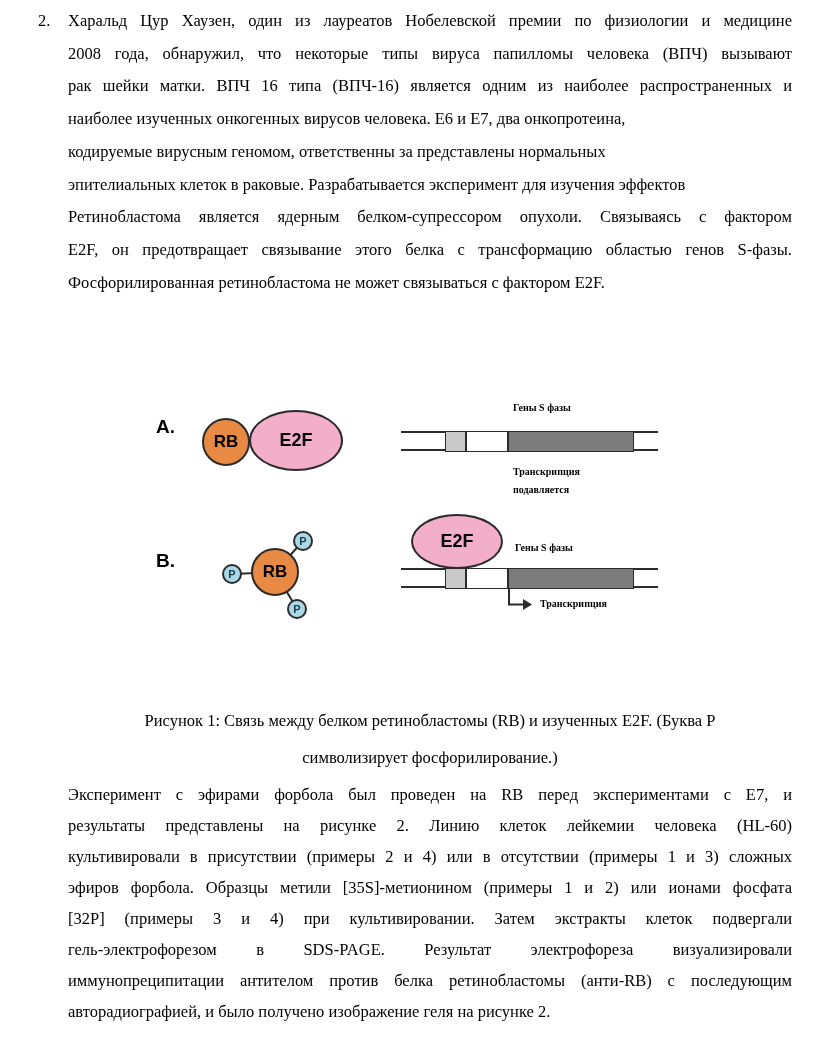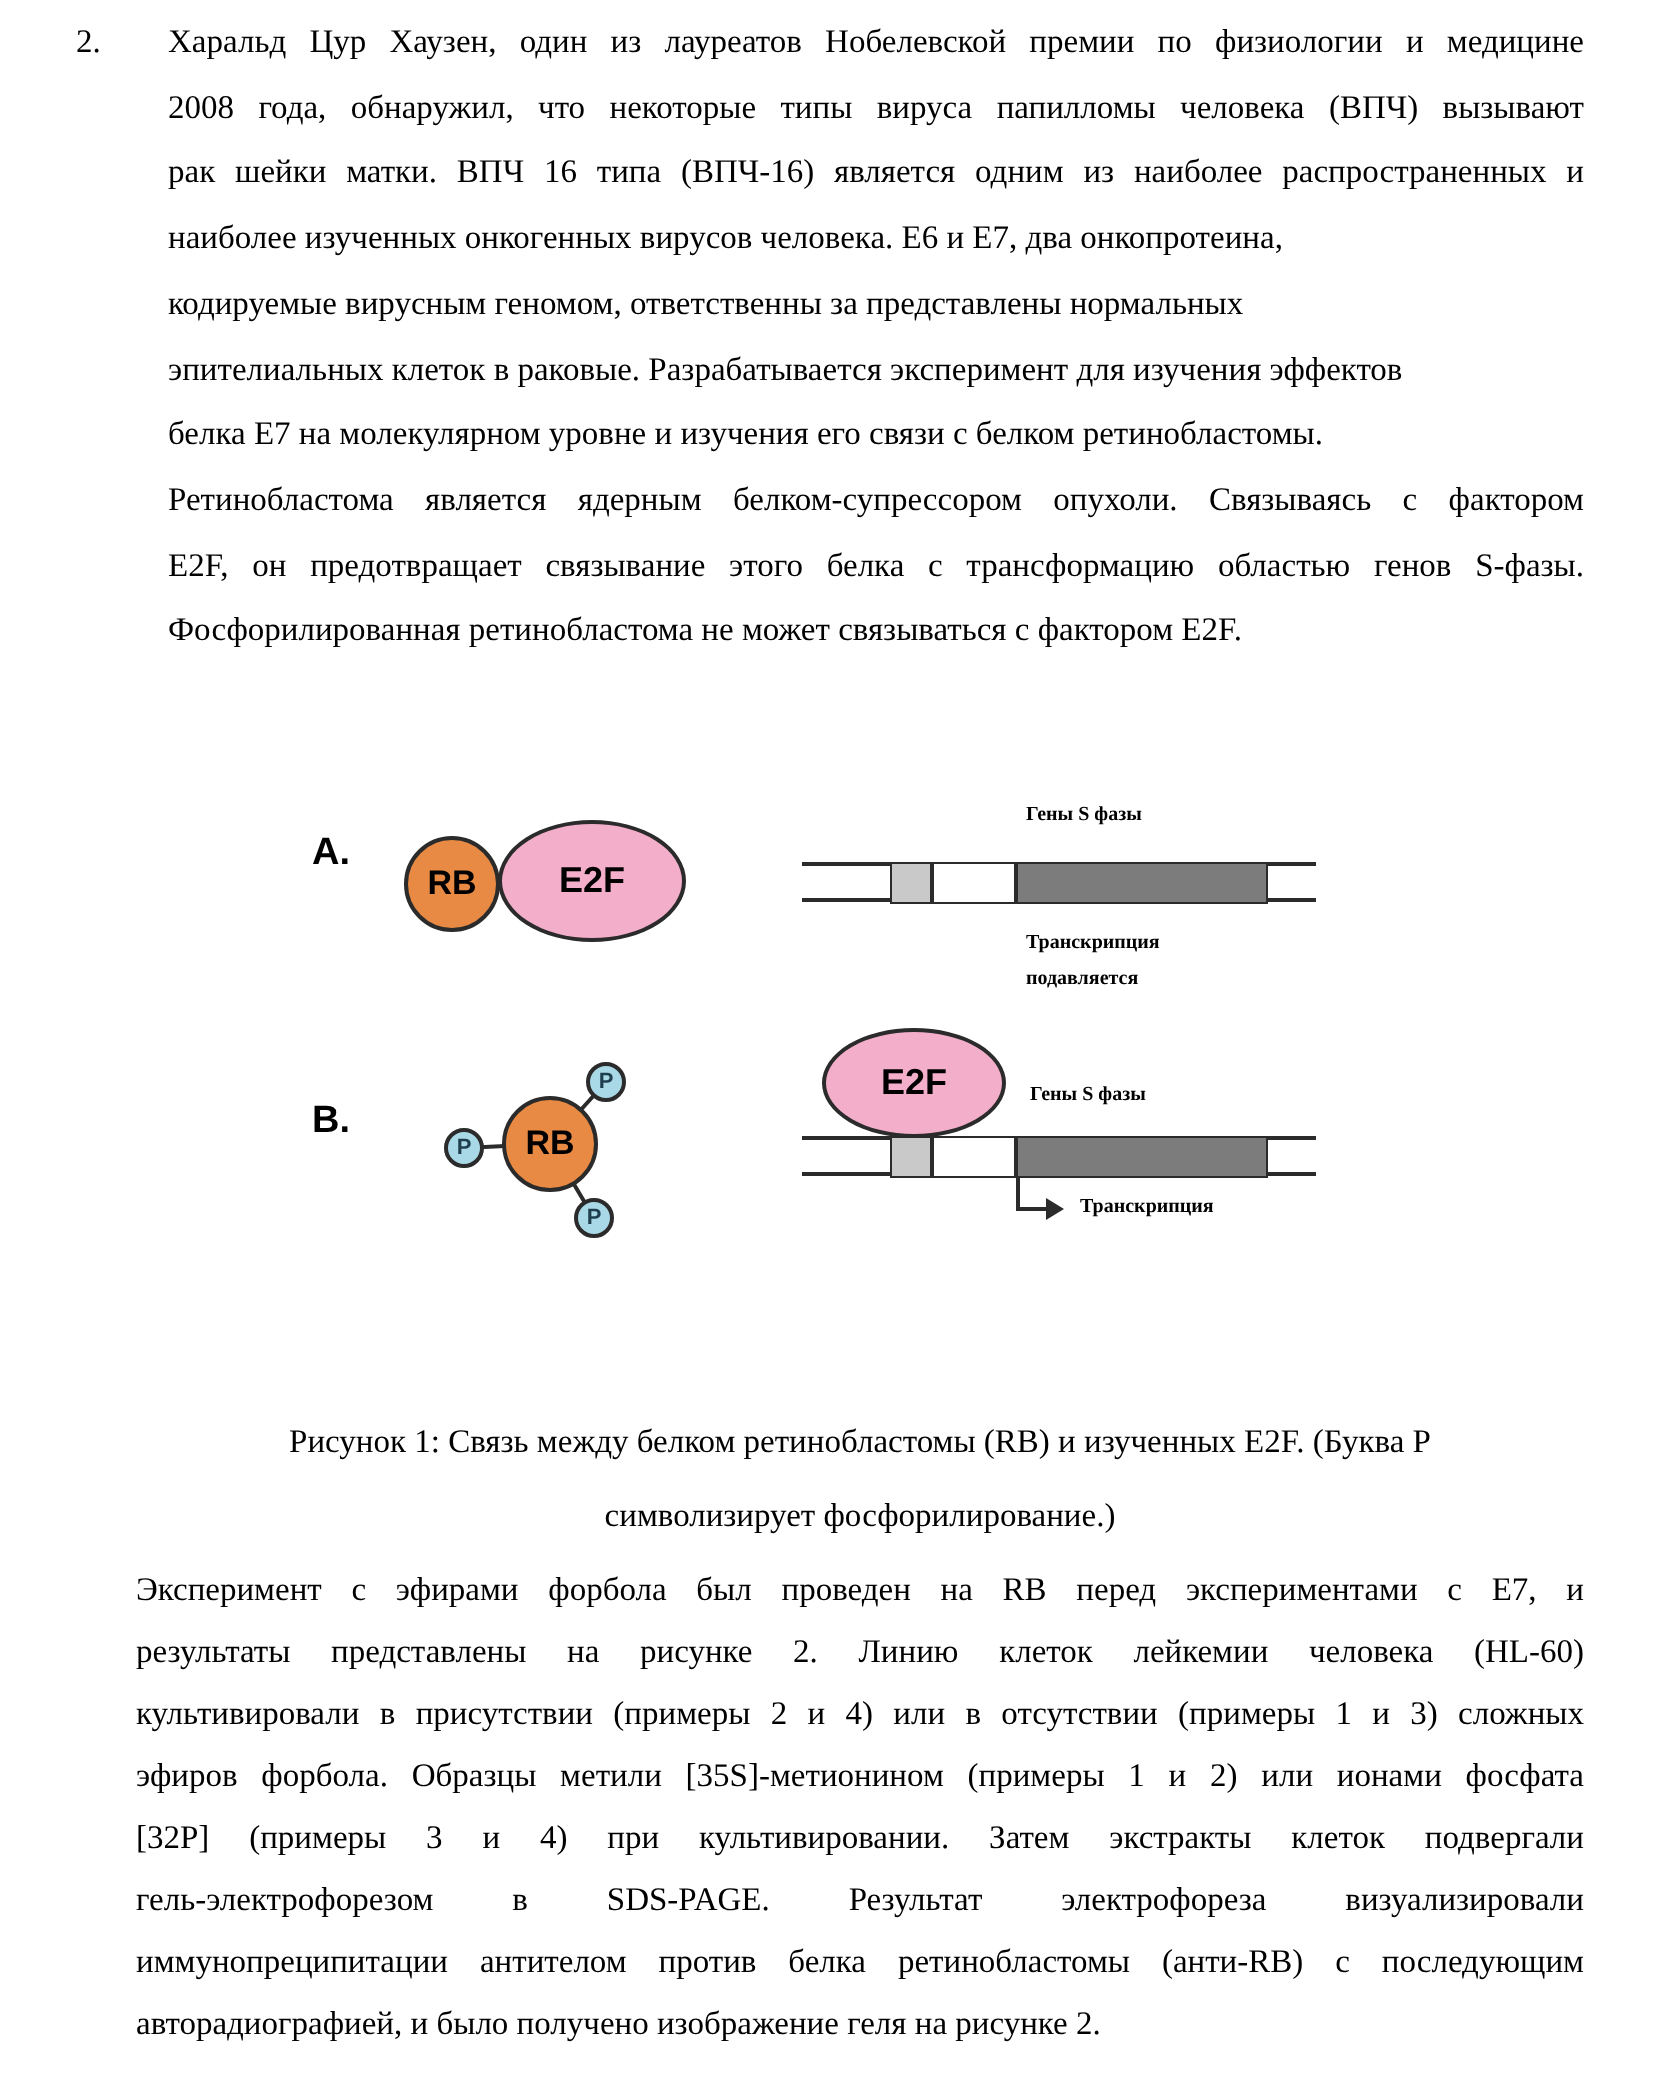--- a/index.html
+++ b/index.html
@@ -7,21 +7,21 @@
     position: relative;
     width: 828px;
     height: 1047px;
     background: #ffffff;
     font-family: "Liberation Serif", serif;
     color: var(--text, #000);
     overflow: hidden;
   }
   
   .textblock { position: absolute; left: 68px; width: 724px; }
-  .para1 .ln { line-height: 32.7px; margin-left: 16px; }
+  .para1 .ln { line-height: 32.7px; }
   .para2 .ln { line-height: 31px; }
   .ln {
     font-size: 16.5px;
     white-space: nowrap;
   }
   .ln.jl {
     white-space: normal;
     text-align: justify;
     text-align-last: justify;
     overflow: hidden;
@@ -96,21 +96,20 @@
 <div class="page">
 
   <div class="item-number">2.</div>
   <section class="textblock para1" style="top:5px;">
       <div class="ln jl">Харальд Цур Хаузен, один из лауреатов Нобелевской премии по физиологии и медицине</div>
       <div class="ln jl">2008 года, обнаружил, что некоторые типы вируса папилломы человека (ВПЧ) вызывают</div>
       <div class="ln jl">рак шейки матки. ВПЧ 16 типа (ВПЧ-16) является одним из наиболее распространенных и</div>
       <div class="ln">наиболее изученных онкогенных вирусов человека. Е6 и Е7, два онкопротеина,</div>
       <div class="ln">кодируемые вирусным геномом, ответственны за представлены нормальных</div>
       <div class="ln">эпителиальных клеток в раковые. Разрабатывается эксперимент для изучения эффектов</div>
-      <div class="ln">белка Е7 на молекулярном уровне и изучения его связи с белком ретинобластомы.</div>
       <div class="ln jl">Ретинобластома является ядерным белком-супрессором опухоли. Связываясь с фактором</div>
       <div class="ln jl">E2F, он предотвращает связывание этого белка с трансформацию областью генов S-фазы.</div>
       <div class="ln">Фосфорилированная ретинобластома не может связываться с фактором E2F.</div>
     </section>
 
   <figure class="figure1" style="margin:0;">
 
     <svg class="fig-svg" width="828" height="280" viewBox="0 0 828 280">
       <line x1="275" y1="182" x2="303" y2="151" stroke="#2B2B2B" stroke-width="2"></line>
       <line x1="275" y1="182" x2="232" y2="184" stroke="#2B2B2B" stroke-width="2"></line>

